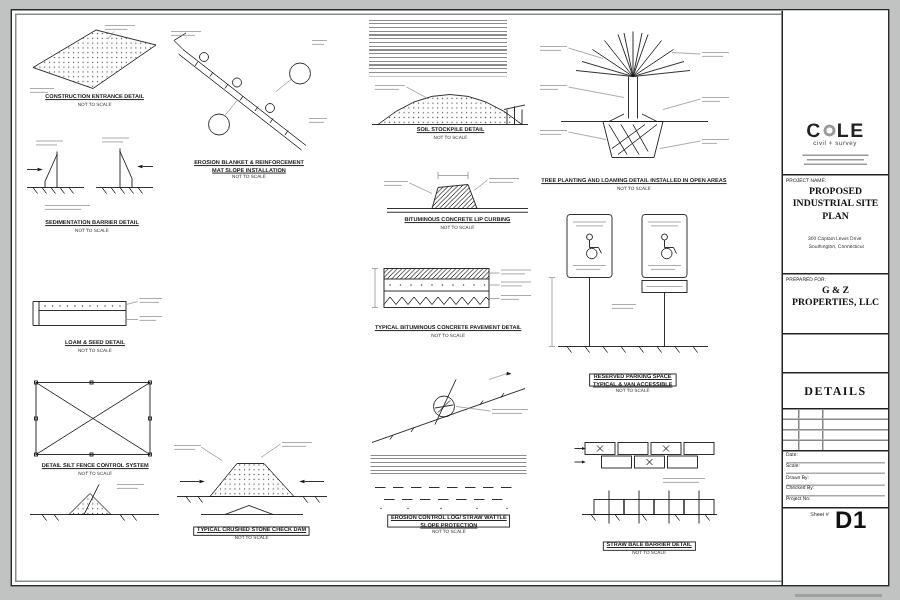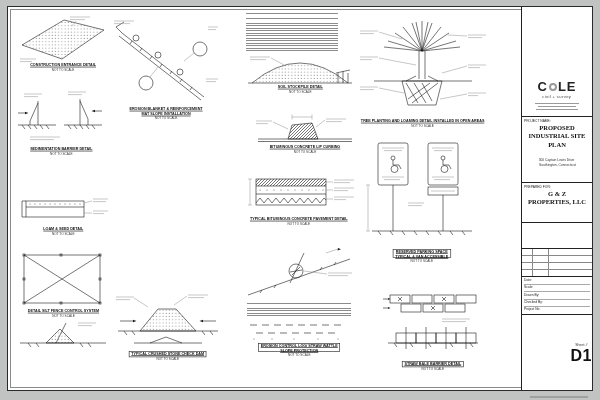--- a/index.html
+++ b/index.html
@@ -37,21 +37,21 @@
   .addr .sc{display:inline-block;font-size:6px;transform:scale(0.55);transform-origin:50% 0;white-space:nowrap;color:#333;}
   .stitle{font-family:"Liberation Serif",serif;font-weight:bold;font-size:8px;letter-spacing:1px;color:#111;}
   .tb-rev{height:28px;display:flex;flex-direction:column;}
   .revrow{flex:1;border-bottom:0.5px solid #888;position:relative;}
   .revrow:last-child{border-bottom:none;}
   .rc{position:absolute;top:0;bottom:0;border-left:0.5px solid #888;}
   .tb-fields{height:38px;display:flex;flex-direction:column;padding:1px 2px;}
   .fld{flex:1;border-bottom:0.5px solid #aaa;display:flex;align-items:center;}
   .fld:last-child{border-bottom:none;}
   .fld .lab{height:auto;}
-  .tb-sheetno{flex:1;display:flex;flex-direction:column;align-items:flex-end;justify-content:center;border-bottom:none;}
+  .tb-sheetno{flex:1;display:flex;flex-direction:row;align-items:flex-start;justify-content:center;border-bottom:none;}
   .sheetlab{font-size:6px;transform:scale(0.6);transform-origin:50% 100%;color:#333;white-space:nowrap;}
   .sheetnum{font-size:16px;font-weight:bold;color:#111;letter-spacing:0.5px;}
   .pagefoot{position:absolute;right:12px;bottom:2px;width:58px;height:2px;background:#8d8d8d;opacity:0.65;}
 </style>
 </head>
 <body>
 
 <div class="page">
   <div class="sheet">
     <div class="sheet-inner"></div>
@@ -566,20 +566,23 @@
         <div class="pname">PLAN</div>
         <div class="addr"><span class="sc">300 Captain Lewis Drive</span></div>
         <div class="addr"><span class="sc">Southington, Connecticut</span></div>
       </div>
       <div class="tbsec tb-prepared">
         <span class="lab">PREPARED FOR:</span>
         <div class="pname">G &amp; Z</div>
         <div class="pname">PROPERTIES, LLC</div>
       </div>
       <div class="tbsec tb-blank"></div>
+      <div class="tbsec tb-stitle">
+        <span class="stitle">DETAILS</span>
+      </div>
       <div class="tbsec tb-rev">
         <div class="revrow">
             <span class="rc" style="left:10px"></span>
             <span class="rc" style="left:26px"></span>
           </div>
         <div class="revrow">
             <span class="rc" style="left:10px"></span>
             <span class="rc" style="left:26px"></span>
           </div>
         <div class="revrow">

